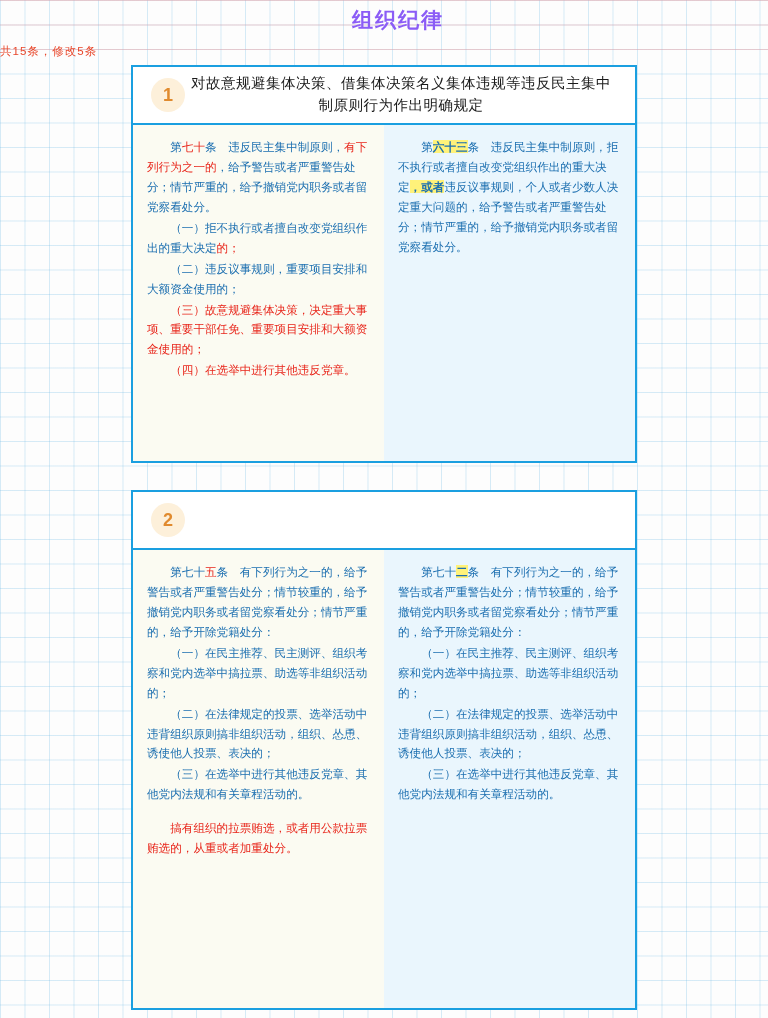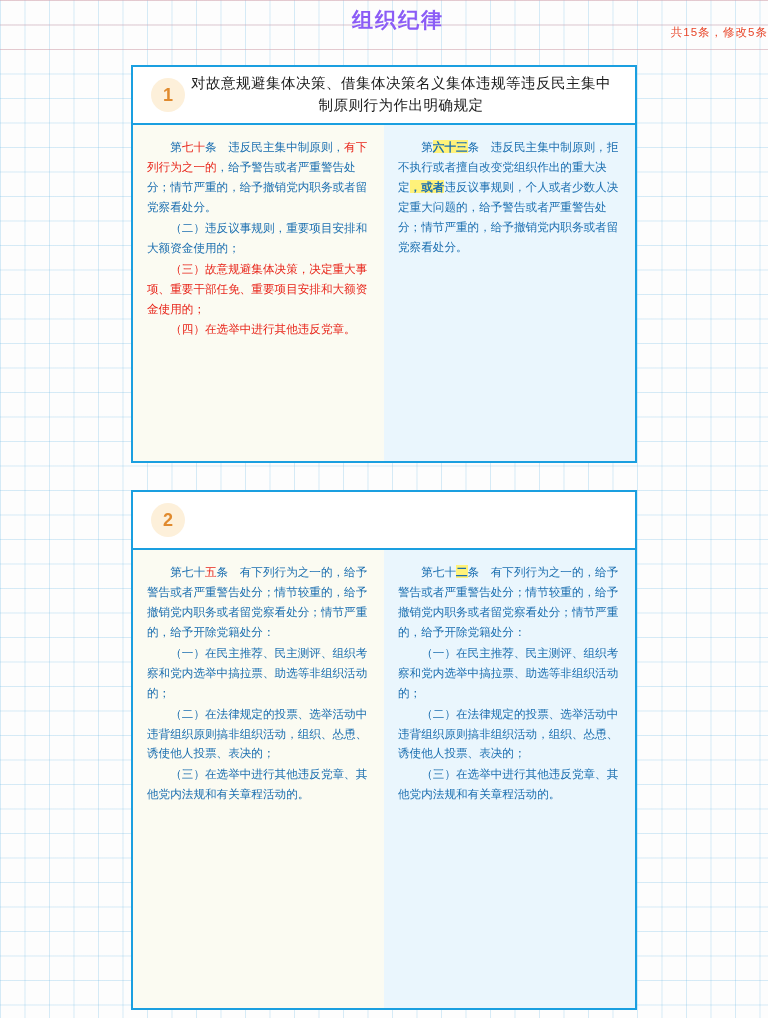--- a/index.html
+++ b/index.html
@@ -50,24 +50,24 @@
     left: 14px;
     width: 768px;
     text-align: center;
     font-size: 21px;
     font-weight: bold;
     color: #8b5cf6;
     letter-spacing: 2px;
   }
   .subtitle {
     position: absolute;
-    top: 25px;
+    top: 44px;
     left: 0;
     width: 768px;
-    text-align: right;
+    text-align: left;
     font-size: 11.5px;
     color: #e8462a;
     letter-spacing: 1px;
   }
 
   .card {
     position: absolute;
     left: 131px;
     width: 506px;
     border: 2px solid #1a9fe0;
@@ -146,40 +146,42 @@
 <div class="subtitle">共15条，修改5条</div>
 
 <div class="card card-1">
   <div class="card-header">
     <div class="badge">1</div>
     <div class="card-title">对故意规避集体决策、借集体决策名义集体违规等违反民主集中制原则行为作出明确规定</div>
   </div>
   <div class="columns">
     <div class="col col-left">
       <p><span>第</span><span class="red">七十</span><span>条　违反民主集中制原则，</span><span class="red">有下列行为之一的</span><span>，给予警告或者严重警告处分；情节严重的，给予撤销党内职务或者留党察看处分。</span></p>
+      <p><span>（一）拒不执行或者擅自改变党组织作出的重大决定</span><span class="red">的；</span></p>
       <p><span>（二）违反议事规则，重要项目安排和大额资金使用的；</span></p>
       <p class="red">（三）故意规避集体决策，决定重大事项、重要干部任免、重要项目安排和大额资金使用的；</p>
       <p class="red">（四）在选举中进行其他违反党章。</p>
     </div>
     <div class="col col-right">
       <p><span>第</span><span class="hl">六十</span><span class="hl">三</span><span>条　违反民主集中制原则，拒不执行或者擅自改变党组织作出的重大决定</span><span class="hl">，或者</span><span>违反议事规则，个人或者少数人决定重大问题的，给予警告或者严重警告处分；情节严重的，给予撤销党内职务或者留党察看处分。</span></p>
     </div>
   </div>
 </div>
 
 <div class="card card-2">
   <div class="card-header">
     <div class="badge">2</div>
   </div>
   <div class="columns">
     <div class="col col-left">
       <p><span>第七十</span><span class="red">五</span><span>条　有下列行为之一的，给予警告或者严重警告处分；情节较重的，给予撤销党内职务或者留党察看处分；情节严重的，给予开除党籍处分：</span></p>
       <p>（一）在民主推荐、民主测评、组织考察和党内选举中搞拉票、助选等非组织活动的；</p>
       <p>（二）在法律规定的投票、选举活动中违背组织原则搞非组织活动，组织、怂恿、诱使他人投票、表决的；</p>
       <p>（三）在选举中进行其他违反党章、其他党内法规和有关章程活动的。</p>
+      <p class="red" style="margin-top:14px">搞有组织的拉票贿选，或者用公款拉票贿选的，从重或者加重处分。</p>
     </div>
     <div class="col col-right">
       <p><span>第七十</span><span class="hl">二</span><span>条　有下列行为之一的，给予警告或者严重警告处分；情节较重的，给予撤销党内职务或者留党察看处分；情节严重的，给予开除党籍处分：</span></p>
       <p>（一）在民主推荐、民主测评、组织考察和党内选举中搞拉票、助选等非组织活动的；</p>
       <p>（二）在法律规定的投票、选举活动中违背组织原则搞非组织活动，组织、怂恿、诱使他人投票、表决的；</p>
       <p>（三）在选举中进行其他违反党章、其他党内法规和有关章程活动的。</p>
     </div>
   </div>
 </div>
 

